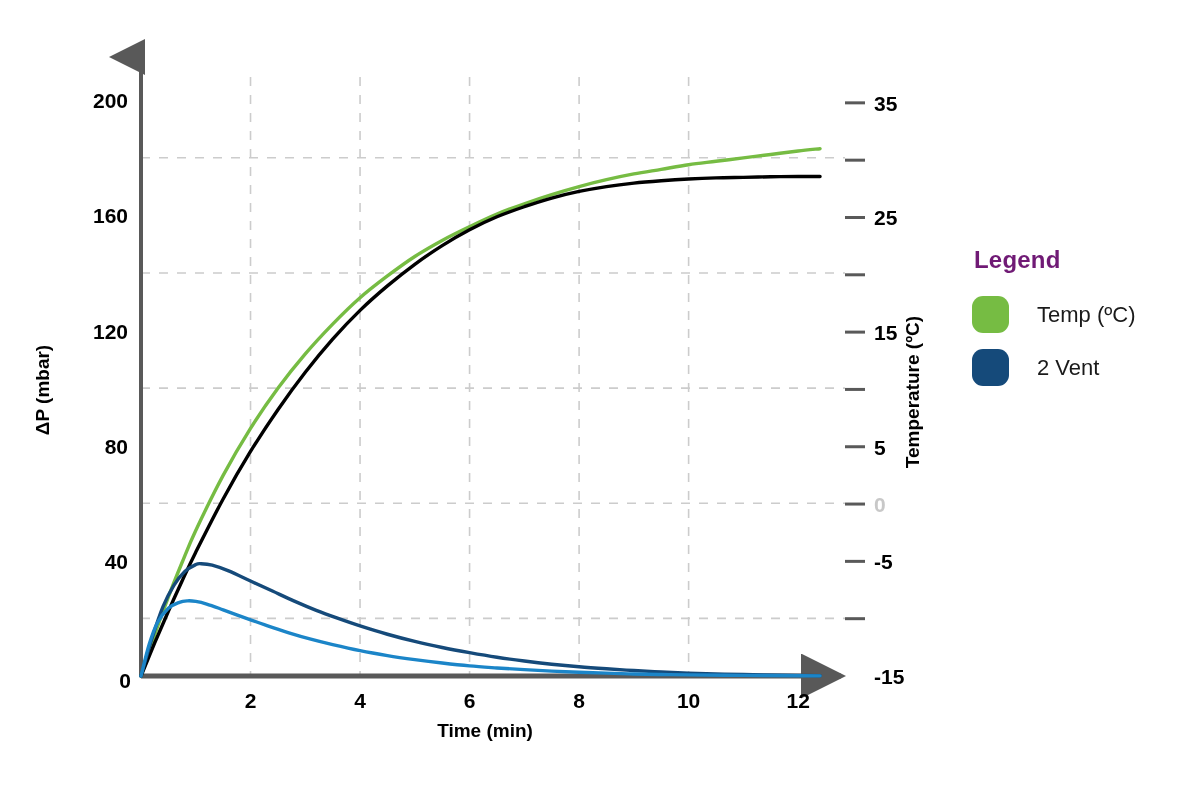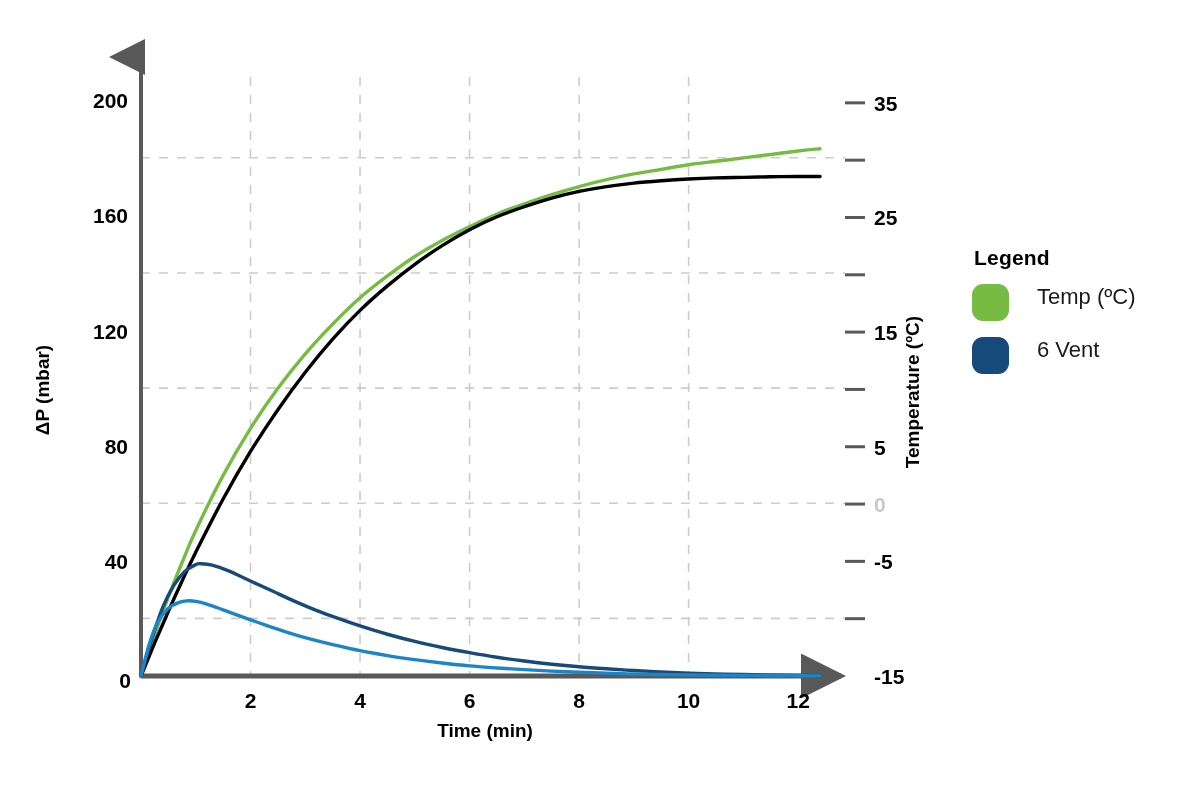--- a/index.html
+++ b/index.html
@@ -19,25 +19,25 @@
   .tick-label{
     font-weight:bold;font-size:21px;fill:#000;
     font-family:"Liberation Sans", sans-serif;
   }
   .tick-label.muted{fill:#c8c8c8;}
 
   .legend{
     position:absolute;left:972px;top:246px;width:220px;
   }
   .legend-title{
-    font-weight:bold;font-size:21px;color:#000000;
+    font-weight:bold;font-size:24px;color:#701a75;
     margin:0 0 14px 2px;letter-spacing:.2px;
   }
   .legend-row{
-    display:flex;height:53px;
+    display:flex;align-items:center;height:53px;
   }
   .legend-swatch{
     width:37px;height:37px;border-radius:11px;flex:0 0 auto;
   }
   .legend-label{
     margin-left:28px;font-size:22px;color:#1a1a1a;
     white-space:nowrap;
   }
 </style>
 </head>
@@ -123,18 +123,18 @@
 
   <div class="legend">
     <div class="legend-title">Legend</div>
     <div id="legend-rows">
         <div class="legend-row">
           <div class="legend-swatch" style="background: rgb(118, 188, 67);"></div>
           <div class="legend-label">Temp (ºC)</div>
         </div>
         <div class="legend-row">
           <div class="legend-swatch" style="background: rgb(21, 74, 122);"></div>
-          <div class="legend-label">6 Vent</div>
+          <div class="legend-label">2 Vent</div>
         </div>
       </div>
   </div>
 
 </div>
 
 </body></html>

